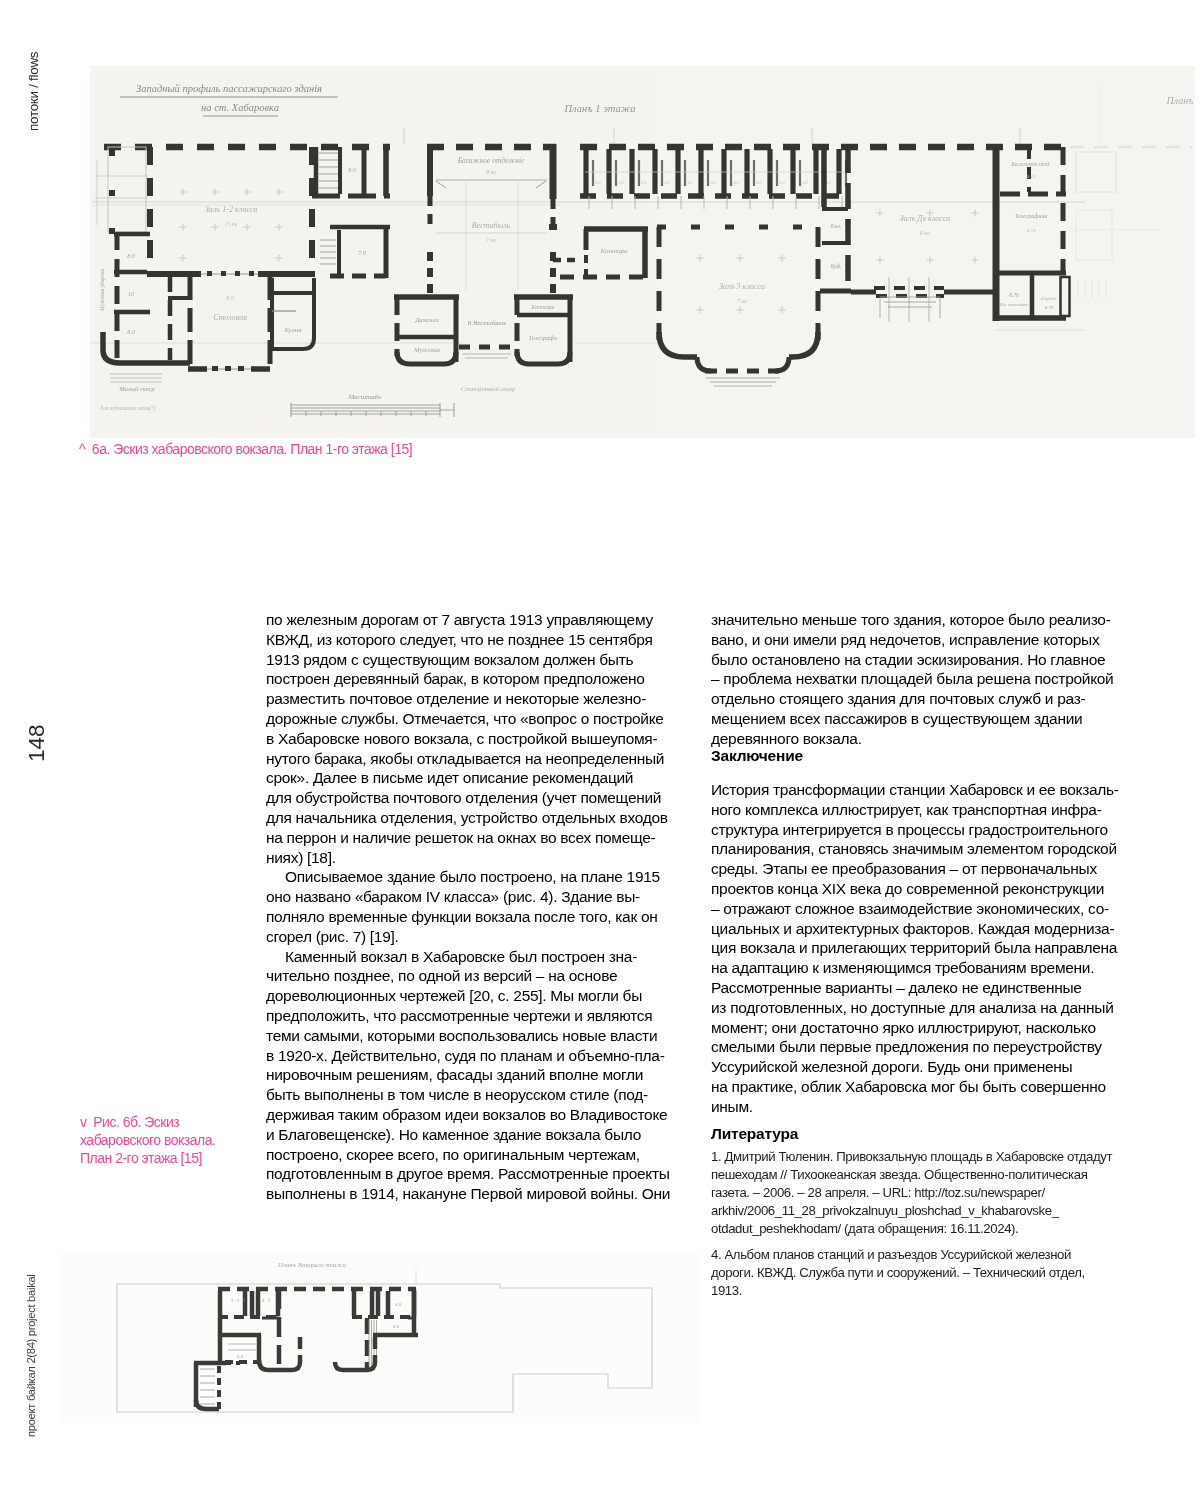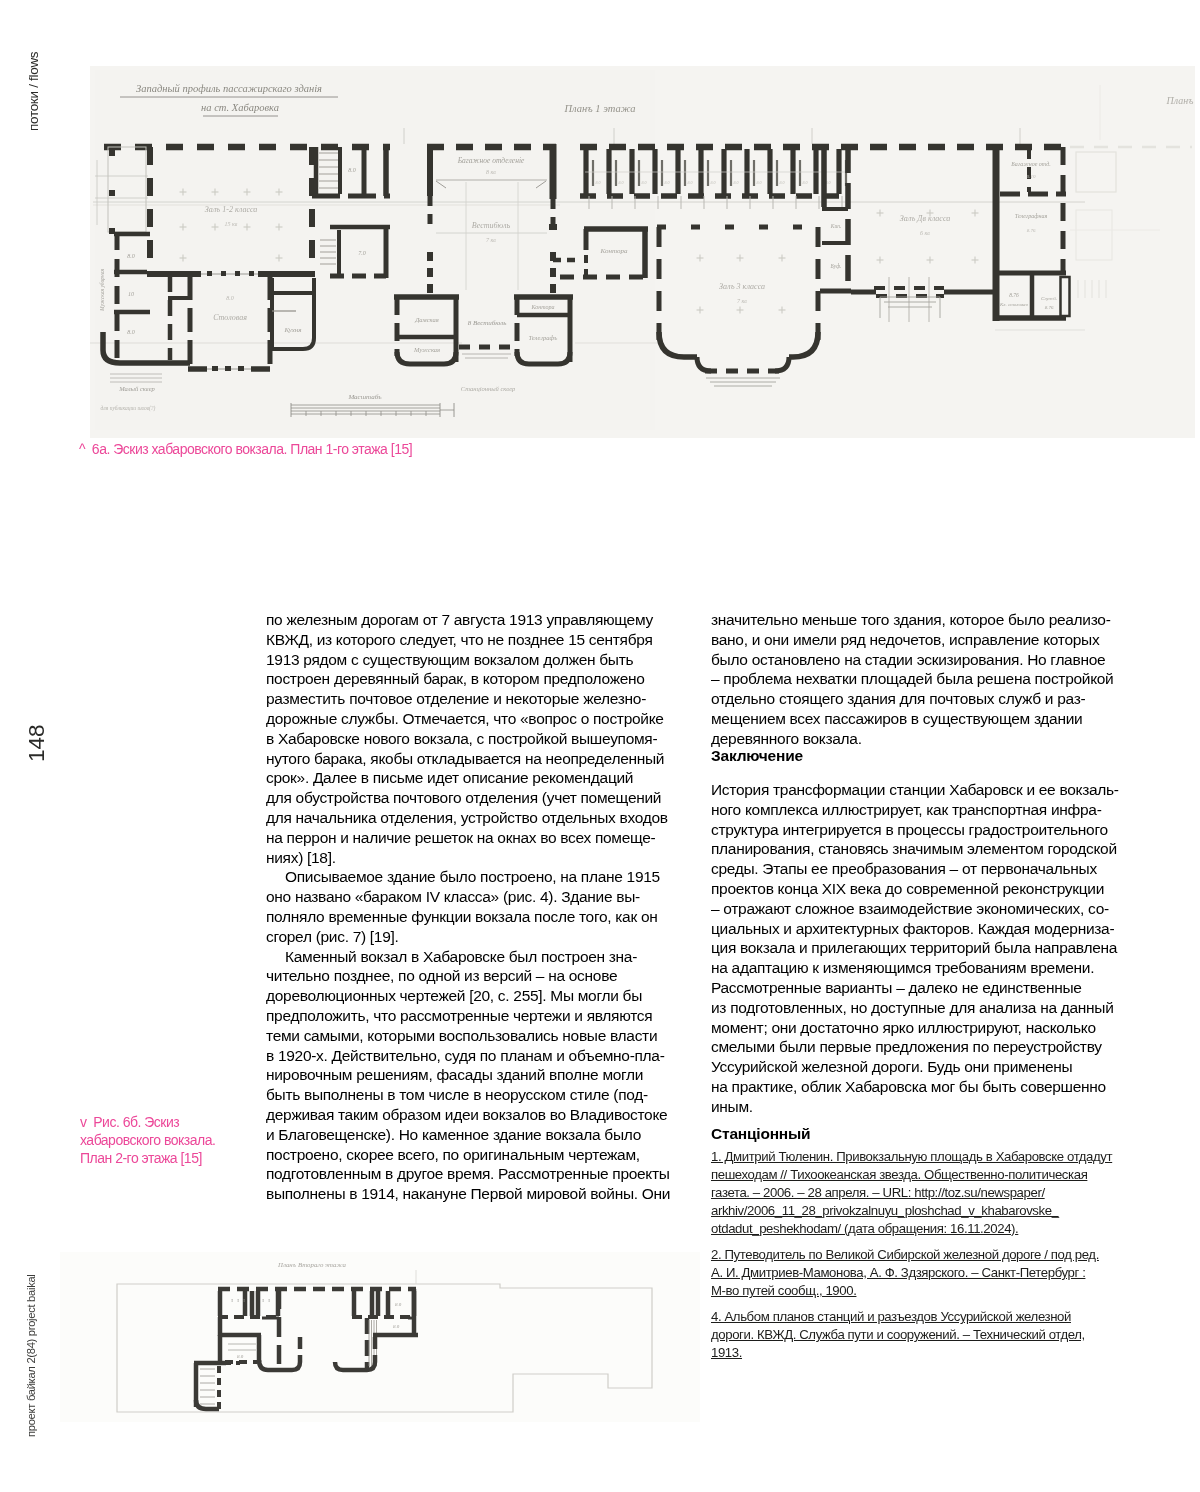--- a/index.html
+++ b/index.html
@@ -6,21 +6,21 @@
        font-family:"Liberation Sans",sans-serif;}
   .vtext{position:absolute;transform:rotate(-90deg);transform-origin:0 0;
          white-space:nowrap;color:#2b2b29;}
   .cap{position:absolute;font-size:14px;line-height:18px;color:#ec4899;
        letter-spacing:-0.5px;white-space:nowrap;}
   .col{position:absolute;font-size:15.5px;line-height:19.8px;color:#000000;
        letter-spacing:-0.3px;white-space:nowrap;}
   .col b{letter-spacing:-0.2px;}
   .ind{display:inline-block;width:19px;}
   .refs{position:absolute;font-size:13.2px;line-height:18px;color:#1d1d1b;
-        letter-spacing:-0.4px;white-space:nowrap;text-decoration:underline;}
+        letter-spacing:-0.4px;white-space:nowrap;}
   .refs p{margin:0 0 8px 0;}
 </style></head>
 <body>
 <svg width="1200" height="1492" viewBox="0 0 1200 1492" xmlns="http://www.w3.org/2000/svg" style="position:absolute;left:0;top:0">
     <rect x="90" y="66" width="1105" height="372" fill="#f5f4f1"></rect>
     <rect x="95" y="70" width="560" height="360" fill="#f4f3f0"></rect>
     <rect x="60" y="1252" width="640" height="170" fill="#fcfcfa"></rect>
     <text x="229" y="92" font-family="Liberation Serif" font-size="10.5" fill="#8a8880" font-style="italic" text-anchor="middle">Западный профиль пассажирскаго зданiя</text>
     <line x1="120" y1="97" x2="338" y2="97" stroke="#8b8984" stroke-width="0.9" stroke-linecap="butt"></line>
     <text x="240" y="111" font-family="Liberation Serif" font-size="10.5" fill="#8a8880" font-style="italic" text-anchor="middle">на ст. Хабаровка</text>
@@ -387,17 +387,16 @@
   </svg>
 <div class="vtext" style="left:26px;top:131px;font-size:13.5px;letter-spacing:-0.3px;">потоки / flows</div>
 <div class="vtext" style="left:24px;top:762px;font-size:22.5px;">148</div>
 <div class="vtext" style="left:25px;top:1437px;font-size:11.2px;color:#3c3c3a;letter-spacing:-0.3px;">проект байкал 2(84) project baikal</div>
 <div class="cap" style="left:79px;top:440px;">^&nbsp; 6а. Эскиз хабаровского вокзала. План 1-го этажа [15]</div>
 <div class="cap" style="left:80px;top:1113px;">v&nbsp; Рис. 6б. Эскиз<br>хабаровского вокзала.<br>План 2-го этажа [15]</div>
 <div class="col" style="left:266px;top:610px;">по железным дорогам от 7 августа 1913 управляющему<br>КВЖД, из которого следует, что не позднее 15 сентября<br>1913 рядом с существующим вокзалом должен быть<br>построен деревянный барак, в котором предположено<br>разместить почтовое отделение и некоторые железно-<br>дорожные службы. Отмечается, что «вопрос о постройке<br>в Хабаровске нового вокзала, с постройкой вышеупомя-<br>нутого барака, якобы откладывается на неопределенный<br>срок». Далее в письме идет описание рекомендаций<br>для обустройства почтового отделения (учет помещений<br>для начальника отделения, устройство отдельных входов<br>на перрон и наличие решеток на окнах во всех помеще-<br>ниях) [18].<br><span class="ind"></span>Описываемое здание было построено, на плане 1915<br>оно названо «бараком IV класса» (рис. 4). Здание вы-<br>полняло временные функции вокзала после того, как он<br>сгорел (рис. 7) [19].<br><span class="ind"></span>Каменный вокзал в Хабаровске был построен зна-<br>чительно позднее, по одной из версий – на основе<br>дореволюционных чертежей [20, с. 255]. Мы могли бы<br>предположить, что рассмотренные чертежи и являются<br>теми самыми, которыми воспользовались новые власти<br>в 1920-х. Действительно, судя по планам и объемно-пла-<br>нировочным решениям, фасады зданий вполне могли<br>быть выполнены в том числе в неорусском стиле (под-<br>держивая таким образом идеи вокзалов во Владивостоке<br>и Благовещенске). Но каменное здание вокзала было<br>построено, скорее всего, по оригинальным чертежам,<br>подготовленным в другое время. Рассмотренные проекты<br>выполнены в 1914, накануне Первой мировой войны. Они</div>
 <div class="col" style="left:711px;top:610px;">значительно меньше того здания, которое было реализо-<br>вано, и они имели ряд недочетов, исправление которых<br>было остановлено на стадии эскизирования. Но главное<br>– проблема нехватки площадей была решена постройкой<br>отдельно стоящего здания для почтовых служб и раз-<br>мещением всех пассажиров в существующем здании<br>деревянного вокзала.</div>
 <div class="col" style="left:711px;top:746px;text-align:right;"><b>Заключение</b></div>
 <div class="col" style="left:711px;top:780px;">История трансформации станции Хабаровск и ее вокзаль-<br>ного комплекса иллюстрирует, как транспортная инфра-<br>структура интегрируется в процессы градостроительного<br>планирования, становясь значимым элементом городской<br>среды. Этапы ее преобразования – от первоначальных<br>проектов конца XIX века до современной реконструкции<br>– отражают сложное взаимодействие экономических, со-<br>циальных и архитектурных факторов. Каждая модерниза-<br>ция вокзала и прилегающих территорий была направлена<br>на адаптацию к изменяющимся требованиям времени.<br>Рассмотренные варианты – далеко не единственные<br>из подготовленных, но доступные для анализа на данный<br>момент; они достаточно ярко иллюстрируют, насколько<br>смелыми были первые предложения по переустройству<br>Уссурийской железной дороги. Будь они применены<br>на практике, облик Хабаровска мог бы быть совершенно<br>иным.</div>
-<div class="col" style="left:711px;top:1124px;"><b>Станцiонный</b></div>
+<div class="col" style="left:711px;top:1124px;"><b>Литература</b></div>
 <div class="refs" style="left:711px;top:1148px;">
     <p>1. Дмитрий Тюленин. Привокзальную площадь в Хабаровске отдадут<br>пешеходам // Тихоокеанская звезда. Общественно-политическая<br>газета. – 2006. – 28 апреля. – URL: http://toz.su/newspaper/<br>arkhiv/2006_11_28_privokzalnuyu_ploshchad_v_khabarovske_<br>otdadut_peshekhodam/ (дата обращения: 16.11.2024).</p>
-    <p>2. Путеводитель по Великой Сибирской железной дороге / под ред.<br>А. И. Дмитриев-Мамонова, А. Ф. Здзярского. – Санкт-Петербург :<br>М-во путей сообщ., 1900.</p>
     <p>4. Альбом планов станций и разъездов Уссурийской железной<br>дороги. КВЖД. Служба пути и сооружений. – Технический отдел,<br>1913.</p>
   </div>
 </body></html>

